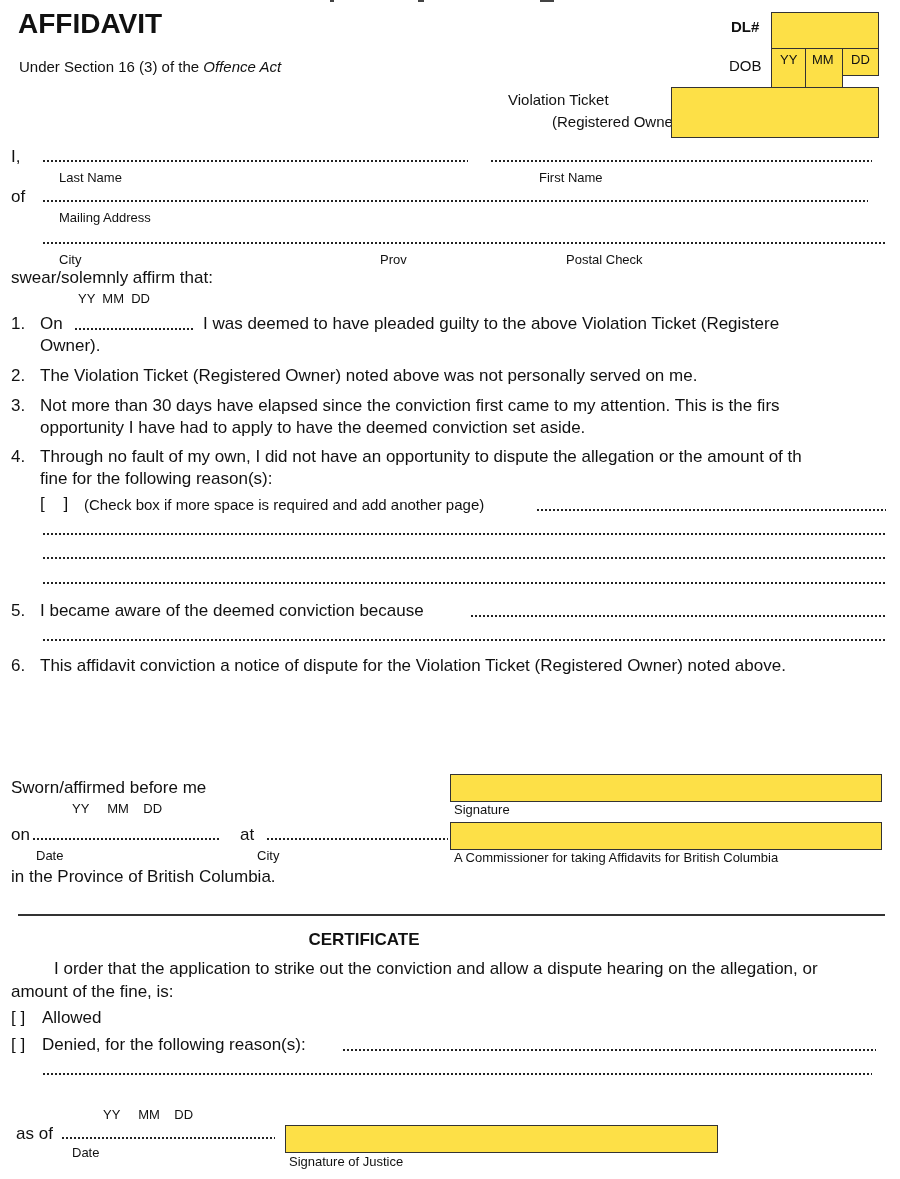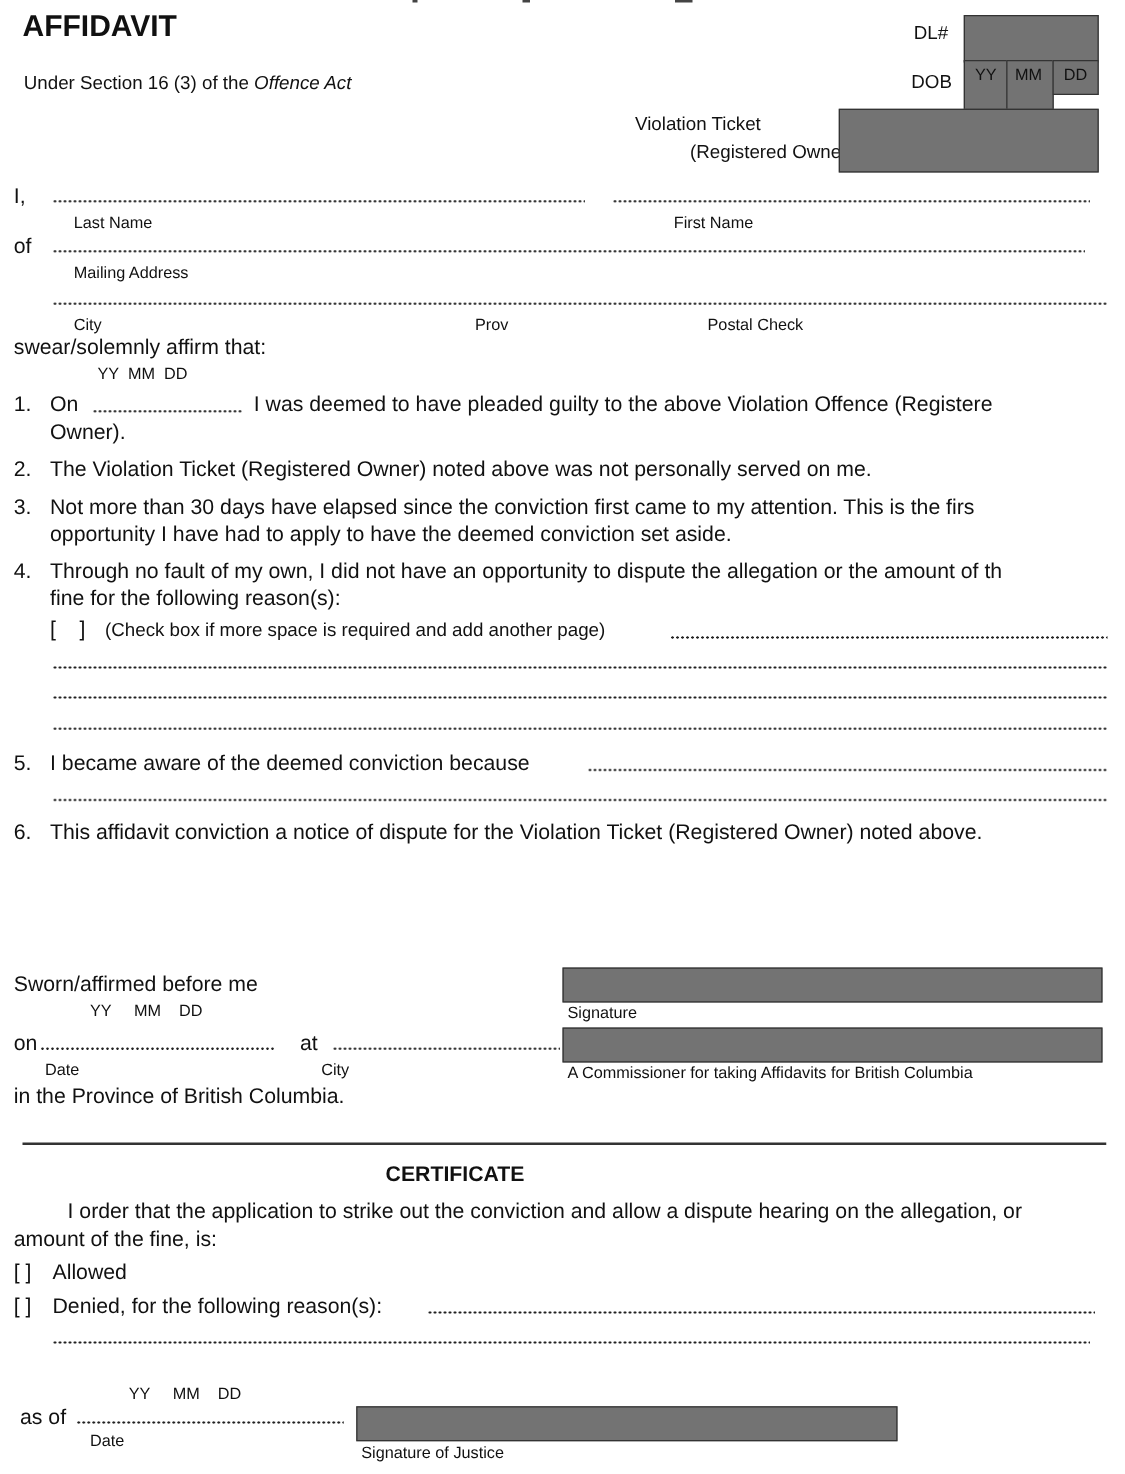--- a/index.html
+++ b/index.html
@@ -9,36 +9,36 @@
   }
   .abs { position: absolute; white-space: nowrap; }
   .t17 { font-size: 17px; }
   .t15 { font-size: 15px; }
   .t13 { font-size: 13px; }
   .dots {
     position: absolute; height: 2px;
     background-image: radial-gradient(circle, #222 0.9px, transparent 1.1px);
     background-size: 4px 2px; background-repeat: repeat-x;
   }
-  .box { position: absolute; border: 1.3px solid #333; box-sizing: border-box; background: #737373; }
+  .box { position: absolute; border: 1.3px solid #333; box-sizing: border-box; background: #fde047; }
   .hr { position: absolute; height: 1.5px; background: #333; }
   .bold { font-weight: bold; }
   .cut-top { position: absolute; top: -6px; height: 8px; background: #444; }
 </style>
 </head>
 <body>
 
 <div class="cut-top" style="left:330px;width:4px;"></div>
 <div class="cut-top" style="left:418px;width:6px;"></div>
 <div class="cut-top" style="left:540px;width:14px;"></div>
 
-<div class="abs bold" style="left:18px;top:8px;font-size:24px;">AFFIDAVIT</div>
+<div class="abs bold" style="left:18px;top:8px;font-size:28px;">AFFIDAVIT</div>
 <div class="abs t15" style="left:19px;top:58px;"><span>Under Section 16 (3) of the </span><i>Offence Act</i></div>
 
-<div class="abs t15" style="left:731px;top:18px;">DL#</div>
+<div class="abs t15" style="left:731px;top:18px;font-weight:bold;">DL#</div>
 <div class="box" style="left:771px;top:12px;width:108px;height:38px;"></div>
 <div class="abs t15" style="left:729px;top:57px;">DOB</div>
 <div class="box" style="left:771px;top:48px;width:35px;height:40px;">
     <span class="abs t13" style="left:8px;top:3px;">YY</span>
   </div>
 <div class="box" style="left:805px;top:48px;width:38px;height:40px;">
     <span class="abs t13" style="left:6px;top:3px;">MM</span>
   </div>
 <div class="box" style="left:842px;top:48px;width:37px;height:28px;">
     <span class="abs t13" style="left:8px;top:3px;">DD</span>
@@ -58,21 +58,21 @@
 <div class="dots" style="left:42px;top:242px;width:844px;"></div>
 <div class="abs t13" style="left:59px;top:252px;">City</div>
 <div class="abs t13" style="left:380px;top:252px;">Prov</div>
 <div class="abs t13" style="left:566px;top:252px;">Postal Check</div>
 <div class="abs t17" style="left:11px;top:268px;">swear/solemnly affirm that:</div>
 <div class="abs t13" style="left:78px;top:291px;white-space:pre;">YY  MM  DD</div>
 
 <div class="abs t17" style="left:11px;top:314px;">1.</div>
 <div class="abs t17" style="left:40px;top:314px;">On</div>
 <div class="dots" style="left:74px;top:328px;width:120px;"></div>
-<div class="abs t17" style="left:203px;top:314px;">I was deemed to have pleaded guilty to the above Violation Offence (Registere</div>
+<div class="abs t17" style="left:203px;top:314px;">I was deemed to have pleaded guilty to the above Violation Ticket (Registere</div>
 <div class="abs t17" style="left:40px;top:336px;">Owner).</div>
 
 <div class="abs t17" style="left:11px;top:366px;">2.</div>
 <div class="abs t17" style="left:40px;top:366px;">The Violation Ticket (Registered Owner) noted above was not personally served on me.</div>
 
 <div class="abs t17" style="left:11px;top:396px;">3.</div>
 <div class="abs t17" style="left:40px;top:396px;">Not more than 30 days have elapsed since the conviction first came to my attention. This is the firs</div>
 <div class="abs t17" style="left:40px;top:418px;">opportunity I have had to apply to have the deemed conviction set aside.</div>
 
 <div class="abs t17" style="left:11px;top:447px;">4.</div>

